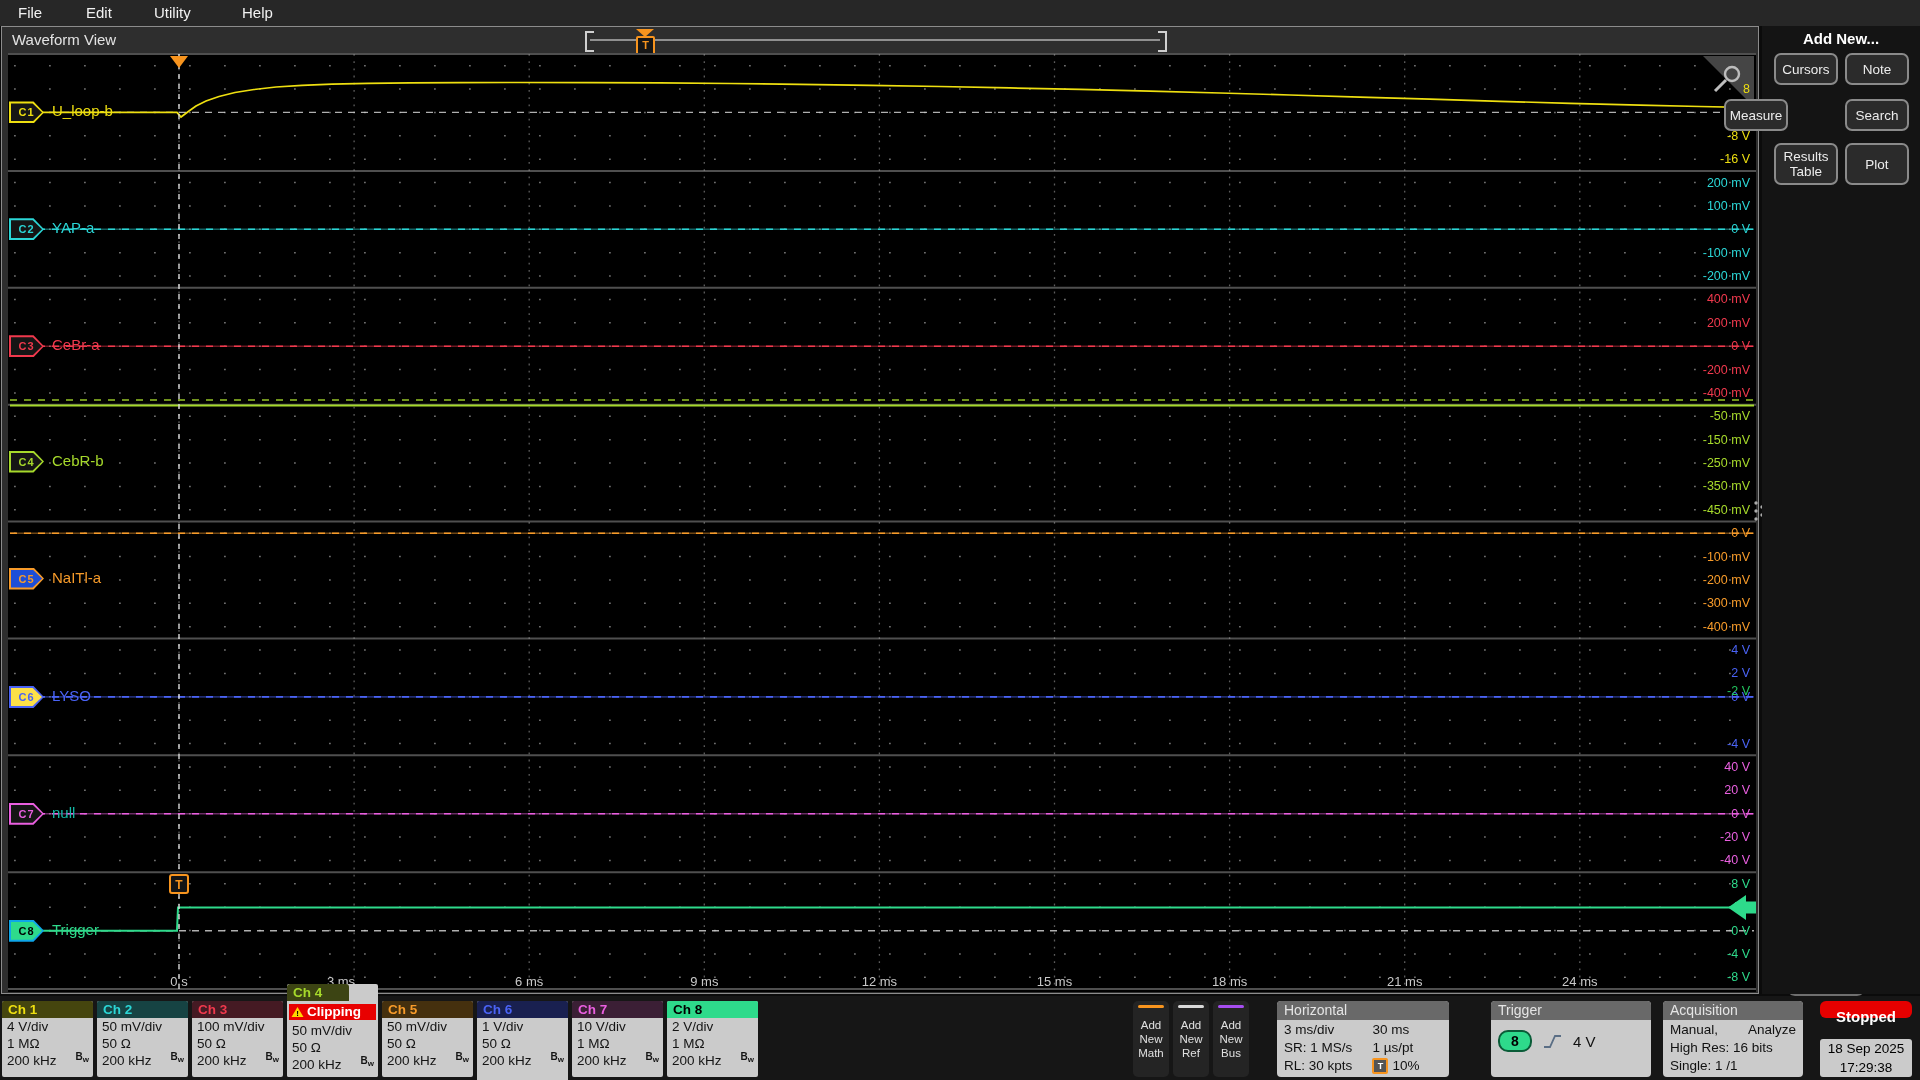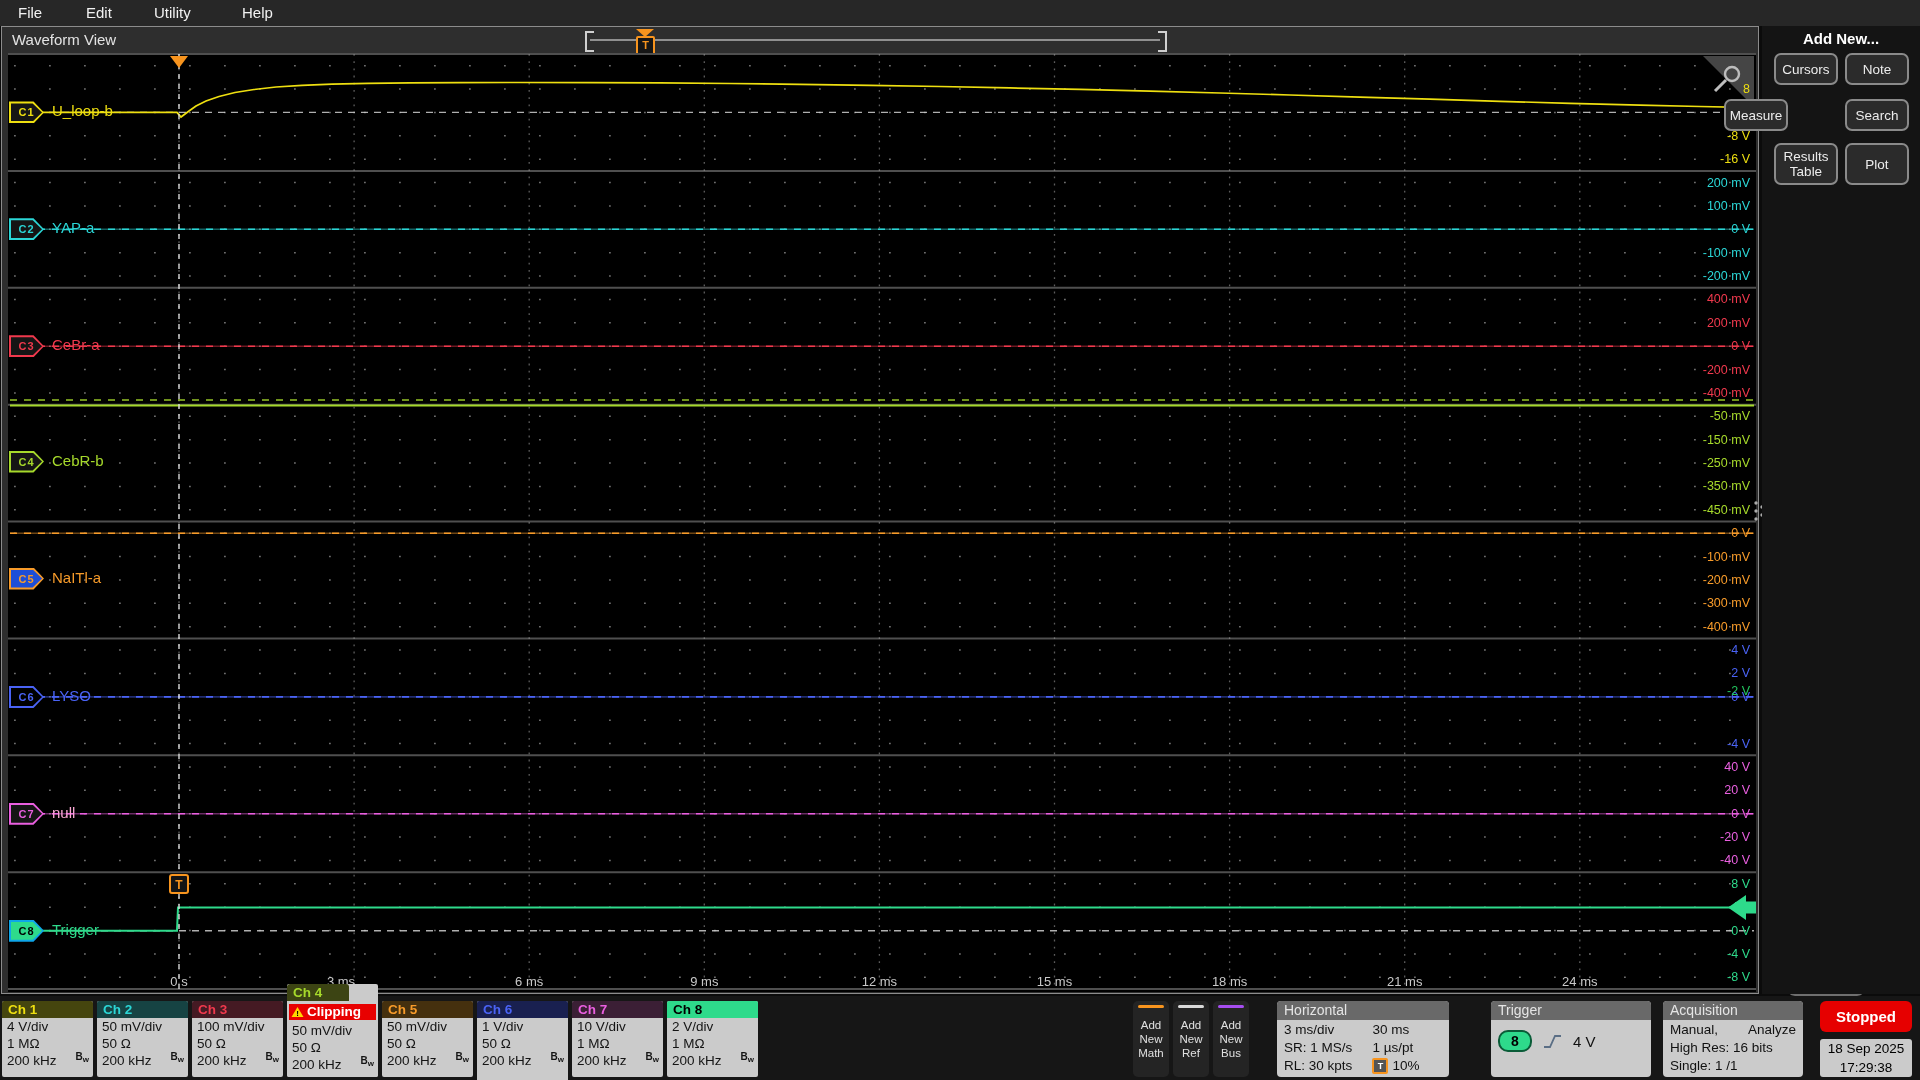--- a/index.html
+++ b/index.html
@@ -52,21 +52,21 @@
   .panel{position:absolute;top:1001px;background:#cbcbcb;border-radius:4px;overflow:hidden;}
   .phead{height:19px;background:#696969;color:#e5e5e5;font-size:14px;padding-left:7px;line-height:19px;}
   .pbody{padding:1px 7px;}
   .prow{display:flex;font-size:13.5px;color:#111;line-height:18px;}
   .prow .c1{width:56%;}
   .prow .c2{flex:1;display:flex;align-items:center;gap:4px;}
   .tico{display:inline-block;width:12px;height:12px;background:#555;border:2px solid #f7941e;border-radius:2px;color:#fff;
      font-size:9px;font-weight:bold;font-style:normal;text-align:center;line-height:12px;}
   #trig-src{display:inline-block;width:30px;height:18px;background:#2eda8b;border:2px solid #0a5c38;border-radius:10px;
      color:#000;font-weight:bold;font-size:14px;text-align:center;line-height:18px;}
-  #stopped{position:absolute;left:1820px;top:1001px;width:92px;height:31px;background:#e60000;border-radius:6px;
+  #stopped{position:absolute;left:1820px;top:1001px;width:92px;height:17px;background:#e60000;border-radius:6px;
      color:#fff;font-weight:bold;font-size:15px;text-align:center;line-height:31px;}
   #datetime{position:absolute;left:1820px;top:1039px;width:92px;height:38px;background:#cbcbcb;border-radius:3px;
      color:#000;font-size:13.5px;text-align:center;line-height:19px;}
 </style>
 </head>
 <body>
 
 <div id="menubar">
   <span class="menu-item" style="left:12px">File</span>
   <span class="menu-item" style="left:80px">Edit</span>
@@ -207,32 +207,32 @@
     <div class="cbadge" style="top: 567.5px; background: rgb(247, 155, 42);">
       <div class="in" style="background: #1d4ed8; color: rgb(247, 155, 42);">C5</div>
     </div>
     <div class="clabel" style="top: 568.5px; color: rgb(247, 155, 42);">NaITl-a</div>
     <div class="scale" style="top: 525.188px; color: rgb(247, 155, 42);">0 V</div>
     <div class="scale" style="top: 548.562px; color: rgb(247, 155, 42);">-100 mV</div>
     <div class="scale" style="top: 571.938px; color: rgb(247, 155, 42);">-200 mV</div>
     <div class="scale" style="top: 595.312px; color: rgb(247, 155, 42);">-300 mV</div>
     <div class="scale" style="top: 618.688px; color: rgb(247, 155, 42);">-400 mV</div>
     <div class="cbadge" style="top: 685.9px; background: rgb(74, 99, 245);">
-      <div class="in" style="background: #000000; color: rgb(74, 99, 245);">C6</div>
+      <div class="in" style="background: #fde047; color: rgb(74, 99, 245);">C6</div>
     </div>
     <div class="clabel" style="top: 686.9px; color: rgb(74, 99, 245);">LYSO</div>
     <div class="scale" style="top: 642.062px; color: rgb(74, 99, 245);">4 V</div>
     <div class="scale" style="top: 665.438px; color: rgb(74, 99, 245);">2 V</div>
     <div class="scale" style="top: 688.812px; color: rgb(74, 99, 245);">0 V</div>
     <div class="scale" style="top: 683px; color: #22c55e;">-2 V</div>
     <div class="scale" style="top: 735.562px; color: rgb(74, 99, 245);">-4 V</div>
     <div class="cbadge" style="top: 802.8px; background: rgb(234, 95, 224);">
       <div class="in" style="background: rgb(21, 21, 21); color: rgb(234, 95, 224);">C7</div>
     </div>
-    <div class="clabel" style="top: 803.8px; color: #f9a8d4;">null</div>
+    <div class="clabel" style="top: 803.8px; color: #14b8a6;">null</div>
     <div class="scale" style="top: 758.938px; color: rgb(234, 95, 224);">40 V</div>
     <div class="scale" style="top: 782.312px; color: rgb(234, 95, 224);">20 V</div>
     <div class="scale" style="top: 805.688px; color: rgb(234, 95, 224);">0 V</div>
     <div class="scale" style="top: 829.062px; color: rgb(234, 95, 224);">-20 V</div>
     <div class="scale" style="top: 852.438px; color: rgb(234, 95, 224);">-40 V</div>
     <div class="cbadge" style="top: 919.8px; background: #0ea5e9;">
       <div class="in" style="background: rgb(46, 218, 139); color: rgb(0, 0, 0);">C8</div>
     </div>
     <div class="clabel" style="top: 920.8px; color: rgb(46, 218, 139);">Trigger</div>
     <div class="scale" style="top: 875.812px; color: rgb(46, 218, 139);">8 V</div>

